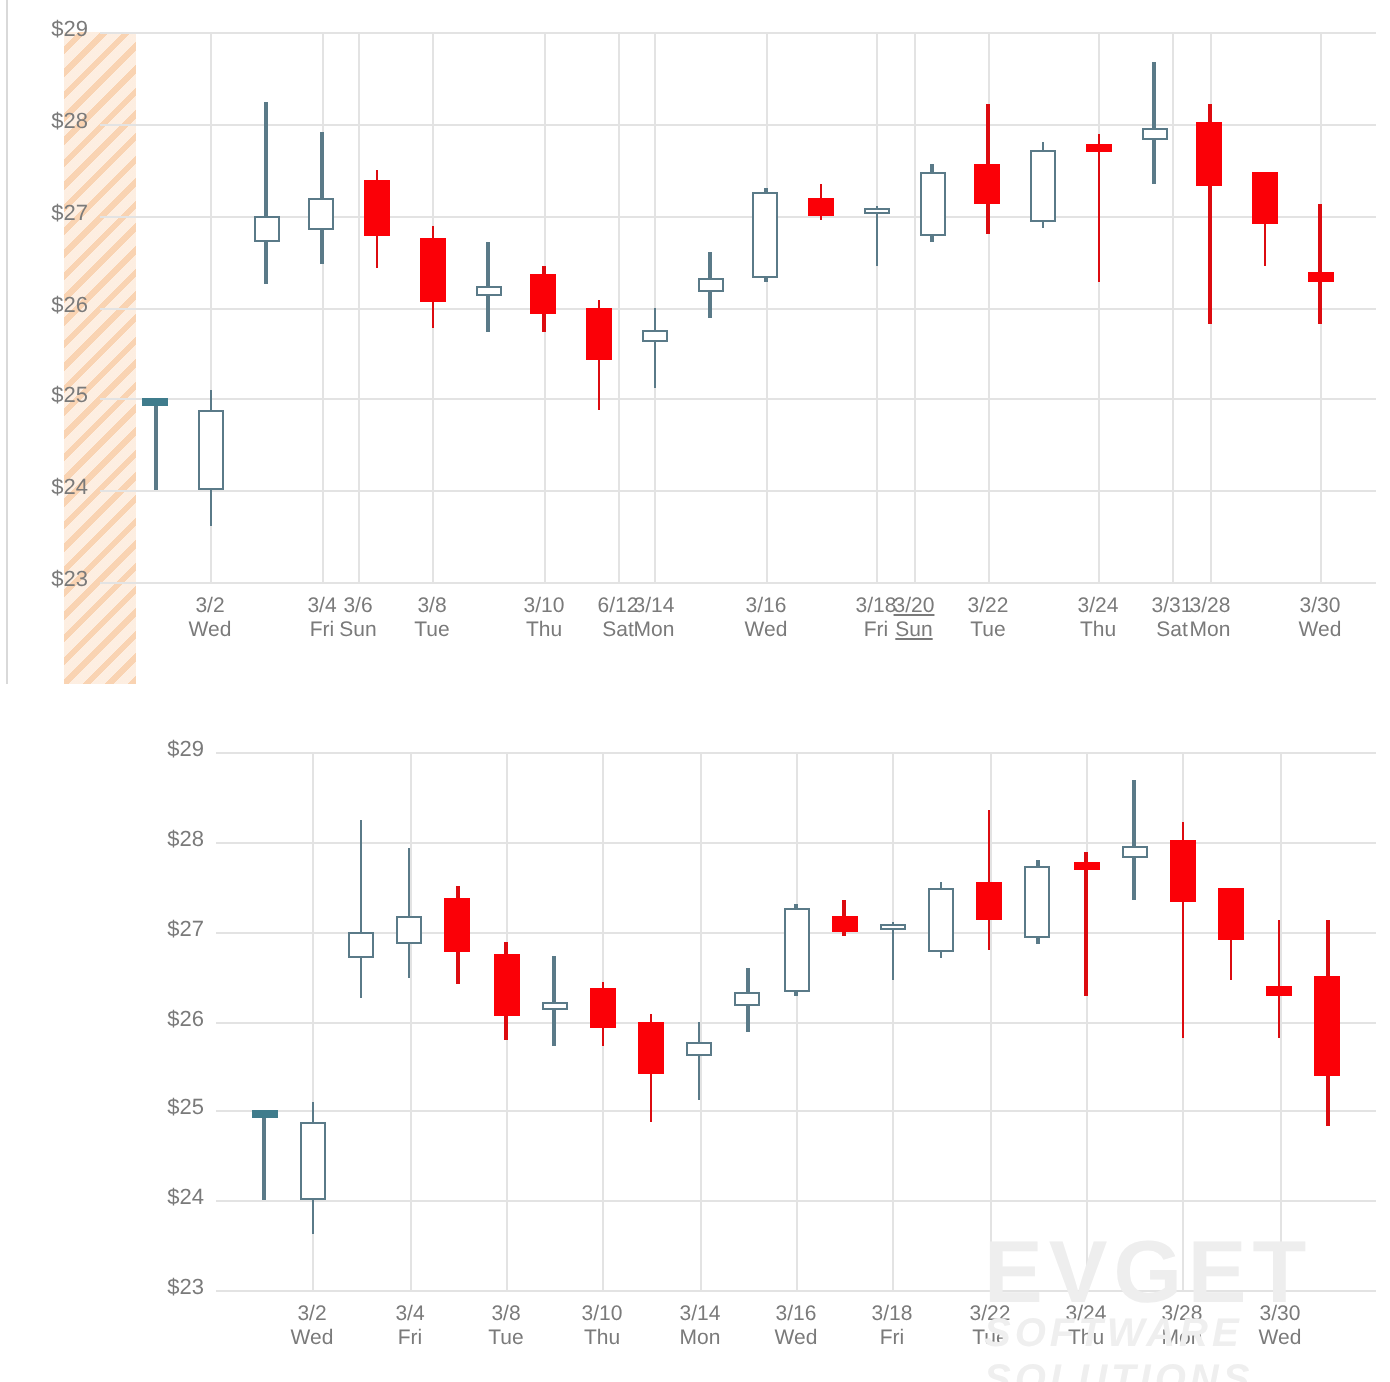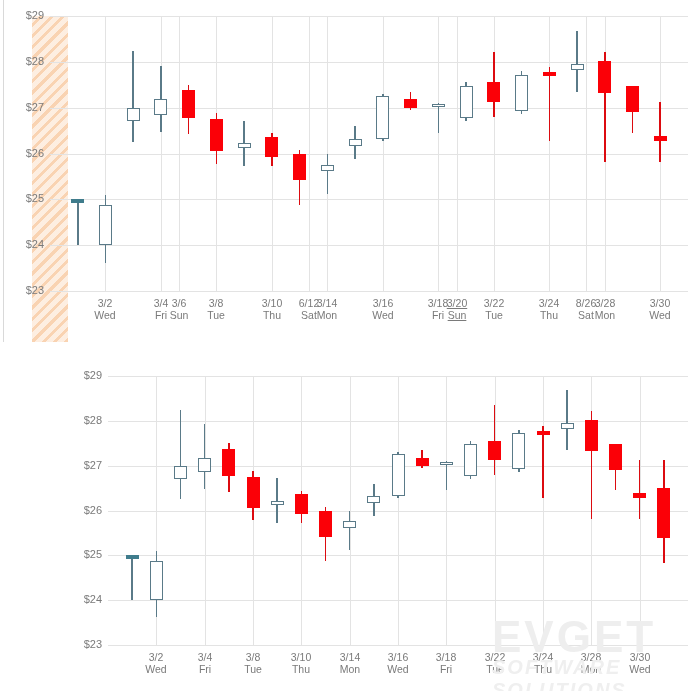--- a/index.html
+++ b/index.html
@@ -127,21 +127,21 @@
         <div class="xtick" style="left: 357px; top: 297px; width: 52px;"><span>3/16</span><br><span>Wed</span></div>
         <div class="gridline-v" style="left: 438px; top: 16px; height: 275px;"></div>
         <div class="xtick" style="left: 412px; top: 297px; width: 52px;"><span>3/18</span><br><span>Fri</span></div>
         <div class="gridline-v" style="left: 457px; top: 16px; height: 275px;"></div>
         <div class="xtick" style="left: 431px; top: 297px; width: 52px; text-decoration: underline;"><span>3/20</span><br><span>Sun</span></div>
         <div class="gridline-v" style="left: 494px; top: 16px; height: 275px;"></div>
         <div class="xtick" style="left: 468px; top: 297px; width: 52px;"><span>3/22</span><br><span>Tue</span></div>
         <div class="gridline-v" style="left: 549px; top: 16px; height: 275px;"></div>
         <div class="xtick" style="left: 523px; top: 297px; width: 52px;"><span>3/24</span><br><span>Thu</span></div>
         <div class="gridline-v" style="left: 586px; top: 16px; height: 275px;"></div>
-        <div class="xtick" style="left: 560px; top: 297px; width: 52px;"><span>8/26</span><br><span>Sat</span></div>
+        <div class="xtick" style="left: 560px; top: 297px; width: 52px;"><span>3/31</span><br><span>Sat</span></div>
         <div class="gridline-v" style="left: 605px; top: 16px; height: 275px;"></div>
         <div class="xtick" style="left: 579px; top: 297px; width: 52px;"><span>3/28</span><br><span>Mon</span></div>
         <div class="gridline-v" style="left: 660px; top: 16px; height: 275px;"></div>
         <div class="xtick" style="left: 634px; top: 297px; width: 52px;"><span>3/30</span><br><span>Wed</span></div>
         <div class="candle" title="3/1 Tue">
           <div class="wick flat-teal" style="left: 76.9391px; top: 199.333px; height: 45.8333px;"></div>
           <div class="body flat-teal" style="left: 71.2391px; top: 199.333px; width: 13px; height: 3.2px;"></div>
         </div>
         <div class="candle" title="3/2 Wed">
           <div class="wick up" style="left: 104.678px; top: 194.75px; height: 67.8333px;"></div>

